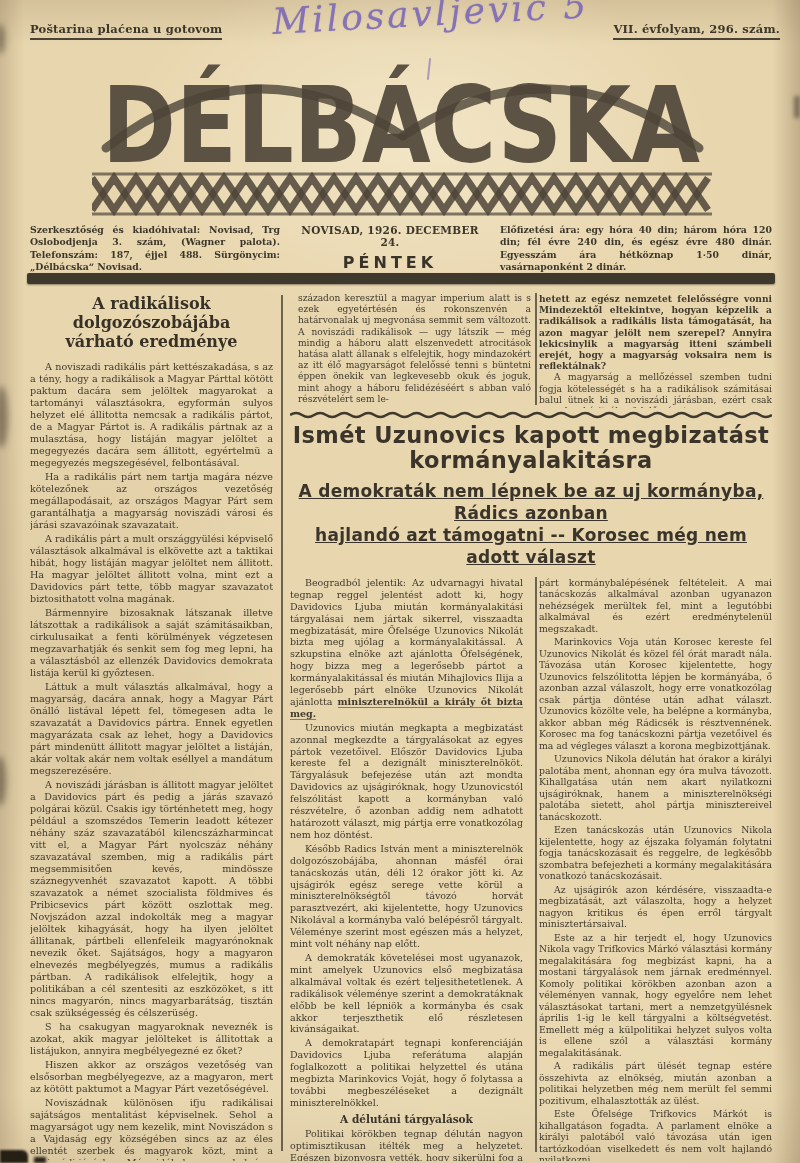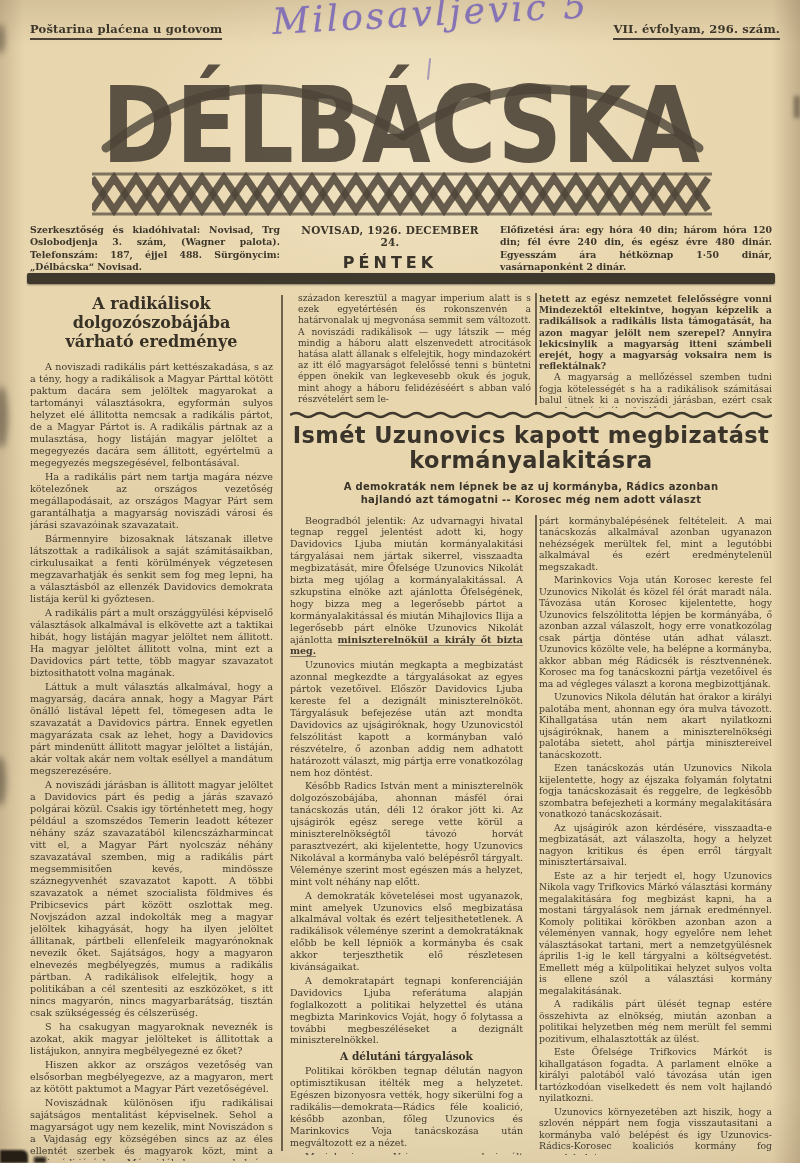--- a/index.html
+++ b/index.html
@@ -45,21 +45,21 @@
   .rzone{position:absolute;left:260px;top:0;right:0;height:100%;overflow:hidden;}
   .cont-row{position:relative;height:115px;overflow:hidden;}
   .cont-col{position:absolute;top:0;width:233px;}
   .cont-left{left:8px;}
   .cont-right{right:0;}
   .vdiv2a{left:245px;top:0;height:112px;}
   .wavy{position:relative;height:10px;margin:2px 0 1px;}
   .wavy svg{display:block;width:100%;height:10px;}
   .a2-head{text-align:center;margin-top:3px;}
   .a2-headline{font-family:"DejaVu Sans",sans-serif;font-weight:bold;font-size:22.5px;line-height:1.1;letter-spacing:.4px;color:#3a342a;}
-  .a2-subtitle{font-family:"DejaVu Sans",sans-serif;font-weight:bold;font-size:10px;line-height:1.3;margin-top:7px;letter-spacing:.3px;color:#3a342a;}
+  .a2-subtitle{font-family:"DejaVu Sans",sans-serif;font-weight:bold;font-size:17px;line-height:1.3;margin-top:7px;letter-spacing:.3px;color:#3a342a;text-decoration:underline;}
   .body-row{position:relative;margin-top:9px;height:640px;overflow:hidden;}
   .body-col{position:absolute;top:0;width:233px;}
   .body-left{left:0;}
   .body-right{right:0;}
   .vdiv2b{left:245px;top:0;height:575px;}
   
   .a1-title{text-align:center;font-weight:bold;font-size:16px;line-height:1.2;margin:1px 4px 9px;color:#383226;}
   p.body-par{margin:0 0 2px;text-align:justify;text-indent:15px;font-size:9.6px;line-height:12px;color:#403a2e;}
   .cont-col p.body-par{font-size:9.1px;line-height:11.2px;margin-bottom:1px;}
   .body-left p.body-par{font-size:9.5px;line-height:11.9px;}
@@ -120,22 +120,22 @@
 
   <div class="cols">
 
     <div class="col1">
       <div class="a1-title">
         <div>A radikálisok dolgozószobájába</div>
         <div>várható eredménye</div>
       </div>
       <p class="body-par">A noviszadi radikális párt kettészakadása, s az a tény, hogy a radikálisok a Magyar Párttal kötött paktum dacára sem jelöltek magyarokat a tartományi választásokra, egyformán sulyos helyzet elé állitotta nemcsak a radikális pártot, de a Magyar Pártot is. A radikális pártnak az a mulasztása, hogy listáján magyar jelöltet a megegyezés dacára sem állitott, egyértelmü a megegyezés megszegésével, felbontásával.</p>
       <p class="body-par">Ha a radikális párt nem tartja magára nézve kötelezőnek az országos vezetőség megállapodásait, az országos Magyar Párt sem garantálhatja a magyarság noviszádi városi és járási szavazóinak szavazatait.</p>
+      <p class="body-par">A radikális párt a mult országgyülési képviselő választások alkalmával is elkövette azt a taktikai hibát, hogy listáján magyar jelöltet nem állitott. Ha magyar jelöltet állitott volna, mint ezt a Davidovics párt tette, több magyar szavazatot biztosithatott volna magának.</p>
       <p class="body-par">Bármennyire bizosaknak látszanak illetve látszottak a radikálisok a saját számitásaikban, cirkulusaikat a fenti körülmények végzetesen megzavarhatják és senkit sem fog meg lepni, ha a választásból az ellenzék Davidovics demokrata listája kerül ki győztesen.</p>
-      <p class="body-par">A radikális párt a mult országgyülési képviselő választások alkalmával is elkövette azt a taktikai hibát, hogy listáján magyar jelöltet nem állitott. Ha magyar jelöltet állitott volna, mint ezt a Davidovics párt tette, több magyar szavazatot biztosithatott volna magának.</p>
       <p class="body-par">Láttuk a mult választás alkalmával, hogy a magyarság, dacára annak, hogy a Magyar Párt önálló listával lépett fel, tömegesen adta le szavazatát a Davidovics pártra. Ennek egyetlen magyarázata csak az lehet, hogy a Davidovics párt mindenütt állitott magyar jelöltet a listáján, akár voltak akár nem voltak eséllyel a mandátum megszerezésére.</p>
       <p class="body-par">A noviszádi járásban is állitott magyar jelöltet a Davidovics párt és pedig a járás szavazó polgárai közül. Csakis igy történhetett meg, hogy például a szomszédos Temerin leadott kétezer néhány száz szavazatából kilencszázharmincat vitt el, a Magyar Párt nyolcszáz néhány szavazatával szemben, mig a radikális párt megsemmisitően kevés, mindössze száznegyvenhét szavazatot kapott. A többi szavazatok a német szocialista földmives és Pribicsevics párt között oszlottak meg. Novjszádon azzal indokolták meg a magyar jelöltek kihagyását, hogy ha ilyen jelöltet állitanak, pártbeli ellenfeleik magyarónoknak nevezik őket. Sajátságos, hogy a magyaron elnevezés megbélyegzés, mumus a radikális pártban. A radikálisok elfelejtik, hogy a politikában a cél szentesiti az eszközöket, s itt nincs magyarón, nincs magyarbarátság, tisztán csak szükségesség és célszerüség.</p>
       <p class="body-par">S ha csakugyan magyaroknak neveznék is azokat, akik magyar jelölteket is állitottak a listájukon, annyira megbélyegezné ez őket?</p>
       <p class="body-par">Hiszen akkor az országos vezetőség van elsősorban megbélyegezve, az a magyaron, mert az kötött paktumot a Magyar Párt vezetőségével.</p>
       <p class="body-par">Noviszádnak különösen ifju radikálisai sajátságos mentalitást képviselnek. Sehol a magyarságot ugy nem kezelik, mint Noviszádon s a Vajdaság egy községében sincs az az éles ellentét szerbek és magyarok közt, mint a noviszádi járásban. Más vidékeken a szerbek és a magyarok a legjobb egyetértésben, testvéri szeretetben élnek, mint éltek év-</p>
     </div>
 
     <div class="vdiv vdiv1"></div>
 
     <div class="rzone">

